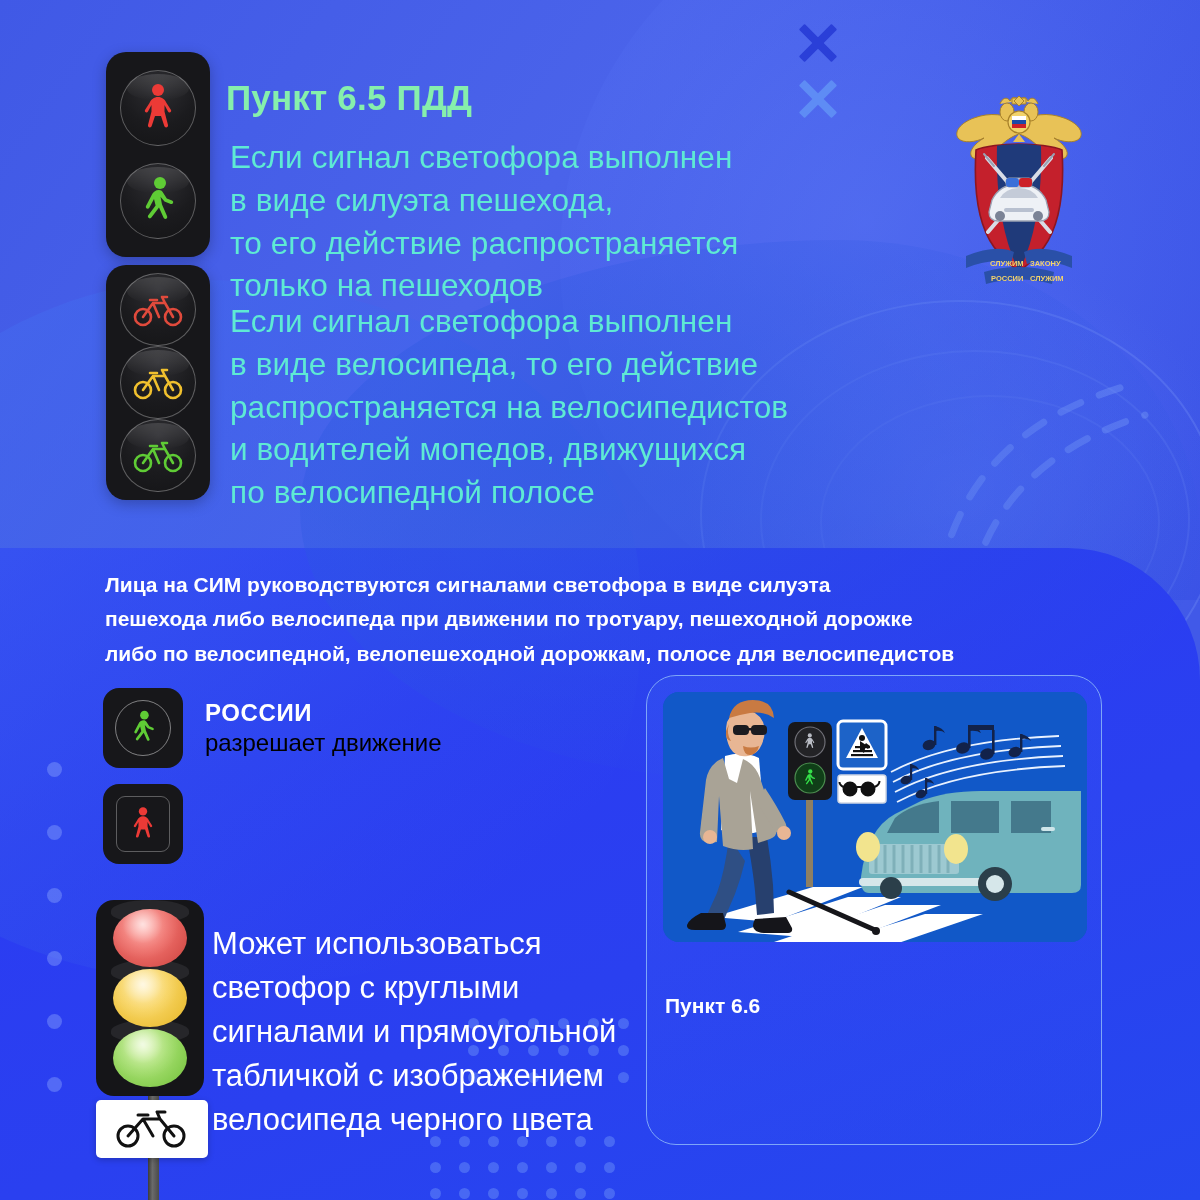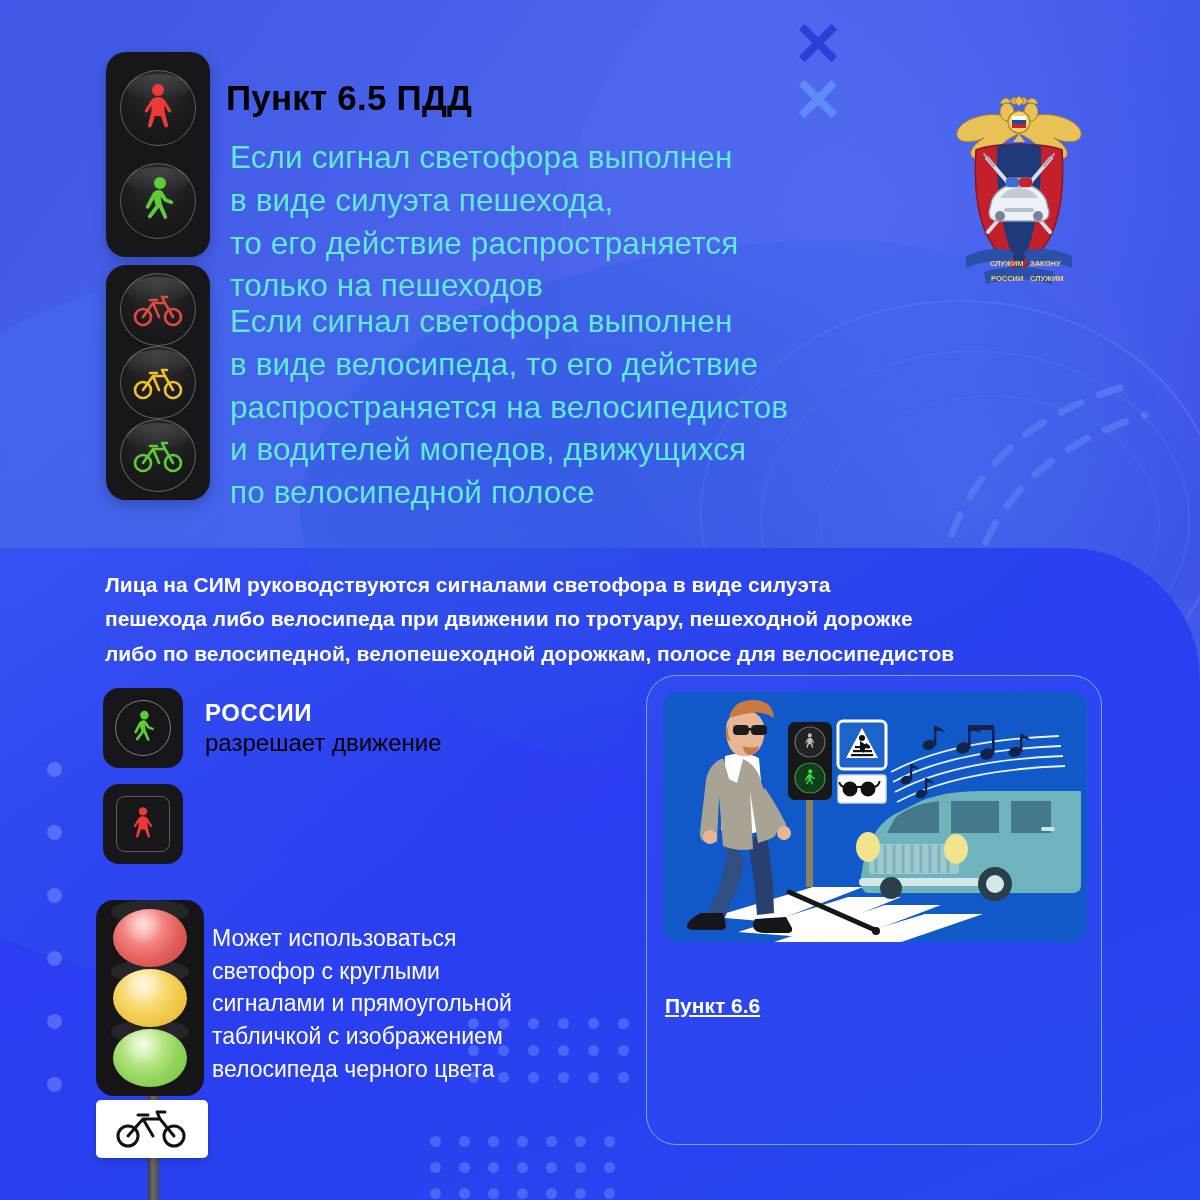--- a/index.html
+++ b/index.html
@@ -111,21 +111,21 @@
   }
   .lamp::after {
     content: ""; position: absolute; left: 6px; top: 3px; right: 6px; height: 26px;
     border-radius: 50% 50% 45% 45%;
     background: linear-gradient(180deg, rgba(255,255,255,.13), rgba(255,255,255,0));
   }
   .lamp svg { position: relative; z-index: 2; }
 
   .head-title {
     position: absolute; left: 226px; top: 78px;
-    font-size: 35px; font-weight: 700; color: #000000; letter-spacing: .2px;
+    font-size: 35px; font-weight: 700; color: #86efac; letter-spacing: .2px;
   }
   .para {
     position: absolute; color: #5eead4; font-weight: 400;
     font-size: 31.5px; line-height: 1.36; letter-spacing: .1px;
     white-space: pre-line;
   }
   .para.p1 { left: 230px; top: 136px; }
   .para.p2 { left: 230px; top: 300px; }
 
   
@@ -188,38 +188,38 @@
 
   .bike-plate {
     position: absolute; left: 0px; top: 200px; width: 112px; height: 58px;
     background: #fff; border-radius: 5px;
     display: flex; align-items: center; justify-content: center; z-index: 3;
     box-shadow: 0 2px 6px rgba(0,0,0,.22);
   }
 
   .round-text {
     position: absolute; left: 212px; top: 922px; width: 420px;
-    color: #fff; font-size: 23px; line-height: 1.42; white-space: pre-line;
+    color: #fff; font-size: 31px; line-height: 1.42; white-space: pre-line;
   }
 
   
   .info-card {
     position: absolute; left: 646px; top: 675px; width: 456px; height: 470px;
     border: 1.6px solid #7ea6f8; border-radius: 30px;
     background: linear-gradient(160deg, rgba(60,95,245,.30), rgba(45,80,240,.12));
   }
   .illus {
     position: absolute; left: 16px; top: 16px; width: 424px; height: 250px;
     border-radius: 16px; background: #1158c8; overflow: hidden;
   }
   .card-text {
     position: absolute; left: 18px; top: 285px; width: 424px;
     color: #fff; font-size: 21px; line-height: 1.42; white-space: pre-line;
   }
-  .card-text .ct-title { font-weight: 700; display: block; text-decoration: underline; }
+  .card-text .ct-title { font-weight: 700; display: block; }
 </style>
 </head>
 <body>
 
 <div id="poster">
 
   <div class="bg-top"></div>
   <div class="bg-top-swirl"></div>
   <div class="bg-top-swirl2"></div>
   <div class="bg-arc a1"></div>

